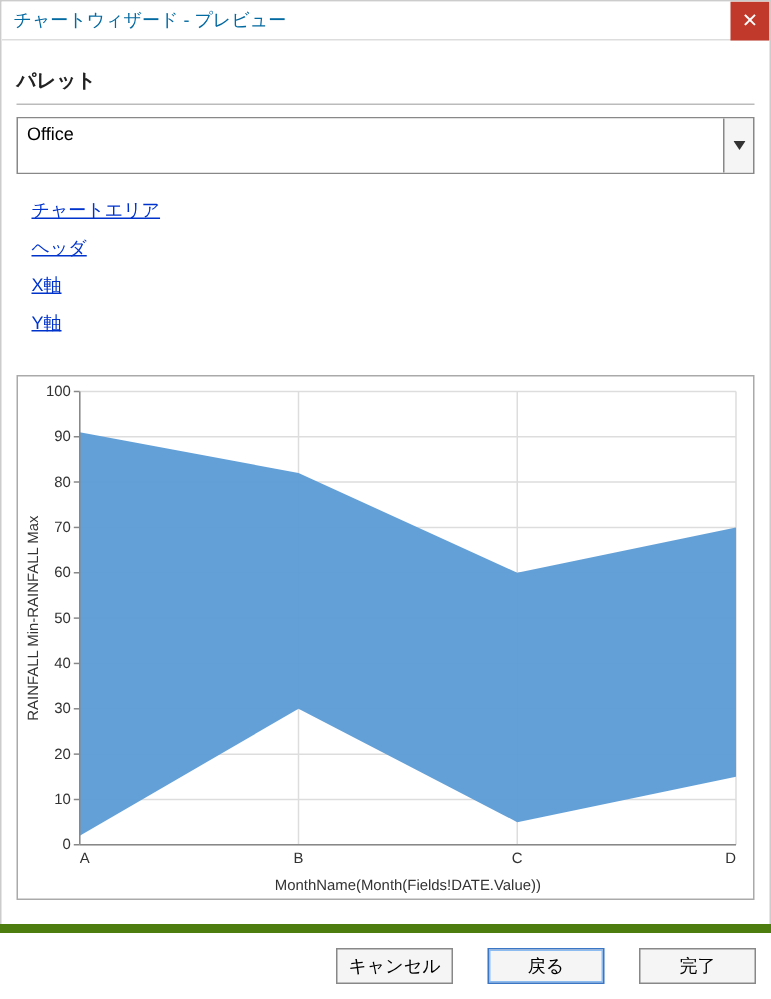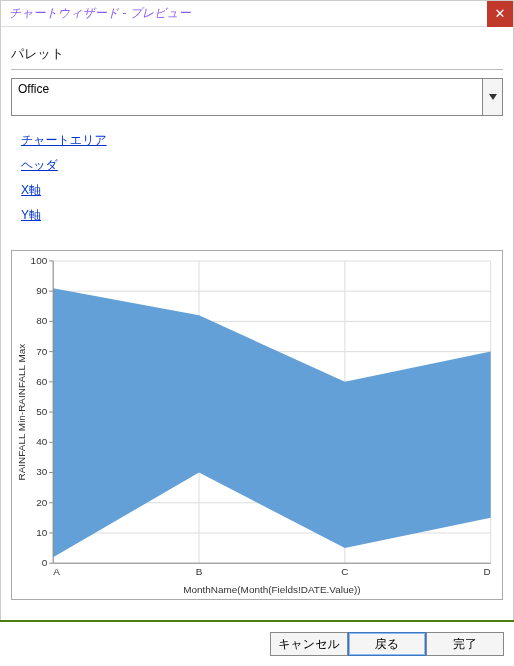--- a/index.html
+++ b/index.html
@@ -15,35 +15,35 @@
   }
   .titlebar {
     display: flex;
     align-items: center;
     justify-content: space-between;
     height: 26px;
     background: #fff;
     border-bottom: 1px solid #ddd;
     padding-left: 8px;
   }
-  .titlebar-title { color: #8b5cf6; font-style: italic; }
+  .titlebar-title { color: #0369a1; }
   .close-btn {
     width: 26px;
     height: 26px;
     background: #c0392b;
     color: #fff;
     display: flex;
     align-items: center;
     justify-content: center;
     cursor: pointer;
     font-size: 13px;
   }
   .content { padding: 10px 10px 10px 10px; }
   .section-title {
-    font-weight: normal;
+    font-weight: bold;
     font-size: 13px;
     color: #222;
     padding: 8px 0 6px 0;
     border-bottom: 1px solid #bbb;
     margin-bottom: 8px;
   }
   .select-row {
     display: flex;
     border: 1px solid #888;
     height: 38px;
@@ -91,22 +91,22 @@
   .xlabel { font-size: 10px; fill: #333; }
   .area-fill { fill: #5b9bd5; opacity: 0.95; }
   .footer {
     position: absolute;
     bottom: 0;
     left: 0;
     right: 0;
     padding: 10px;
     display: flex;
     justify-content: flex-end;
-    gap: 0;
-    border-top: 2px solid #4d7c0f;
+    gap: 23px;
+    border-top: 6px solid #4d7c0f;
     background: #fff;
   }
   .btn {
     min-width: 78px;
     height: 24px;
     border: 1px solid #888;
     background: #f5f5f5;
     display: flex;
     align-items: center;
     justify-content: center;

